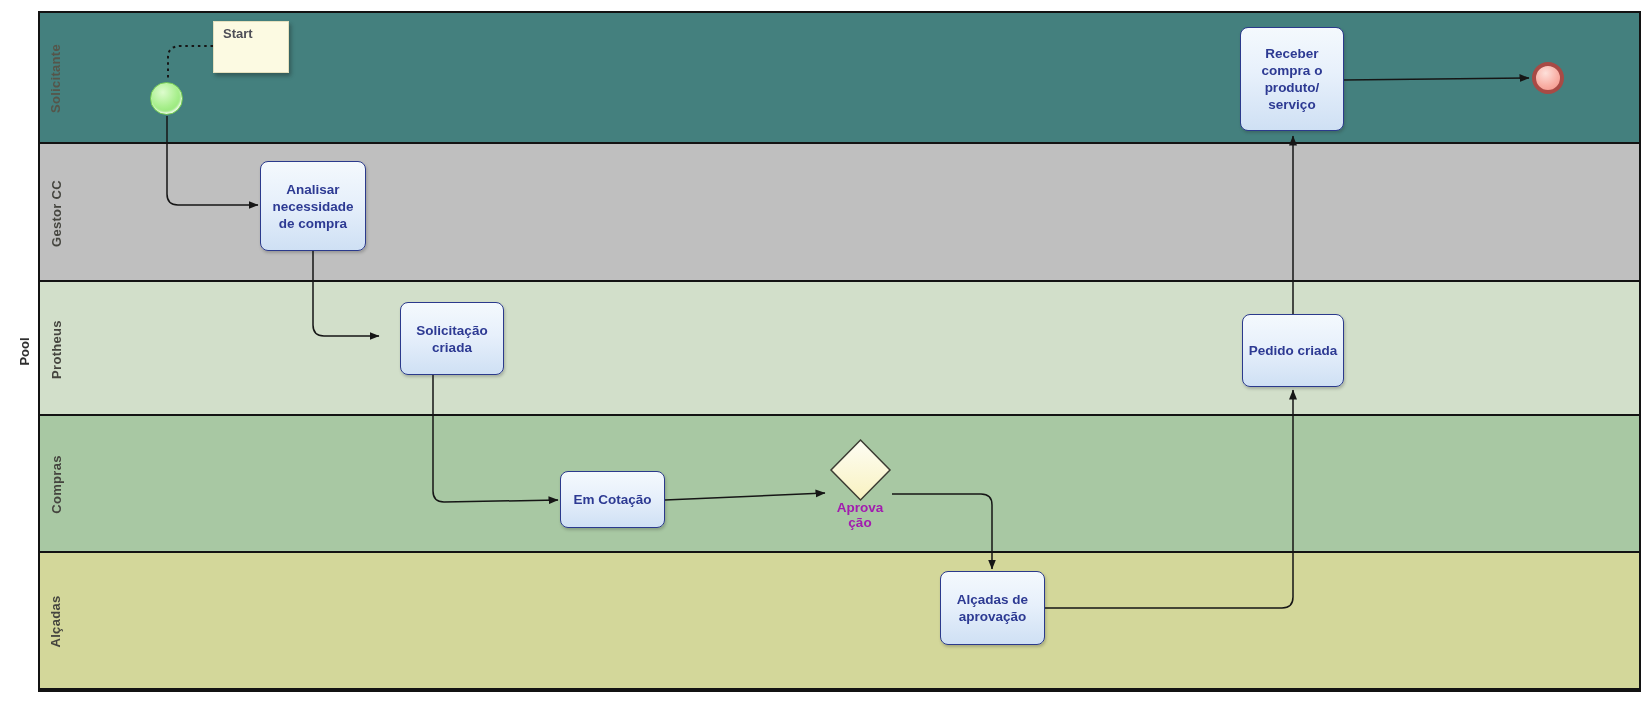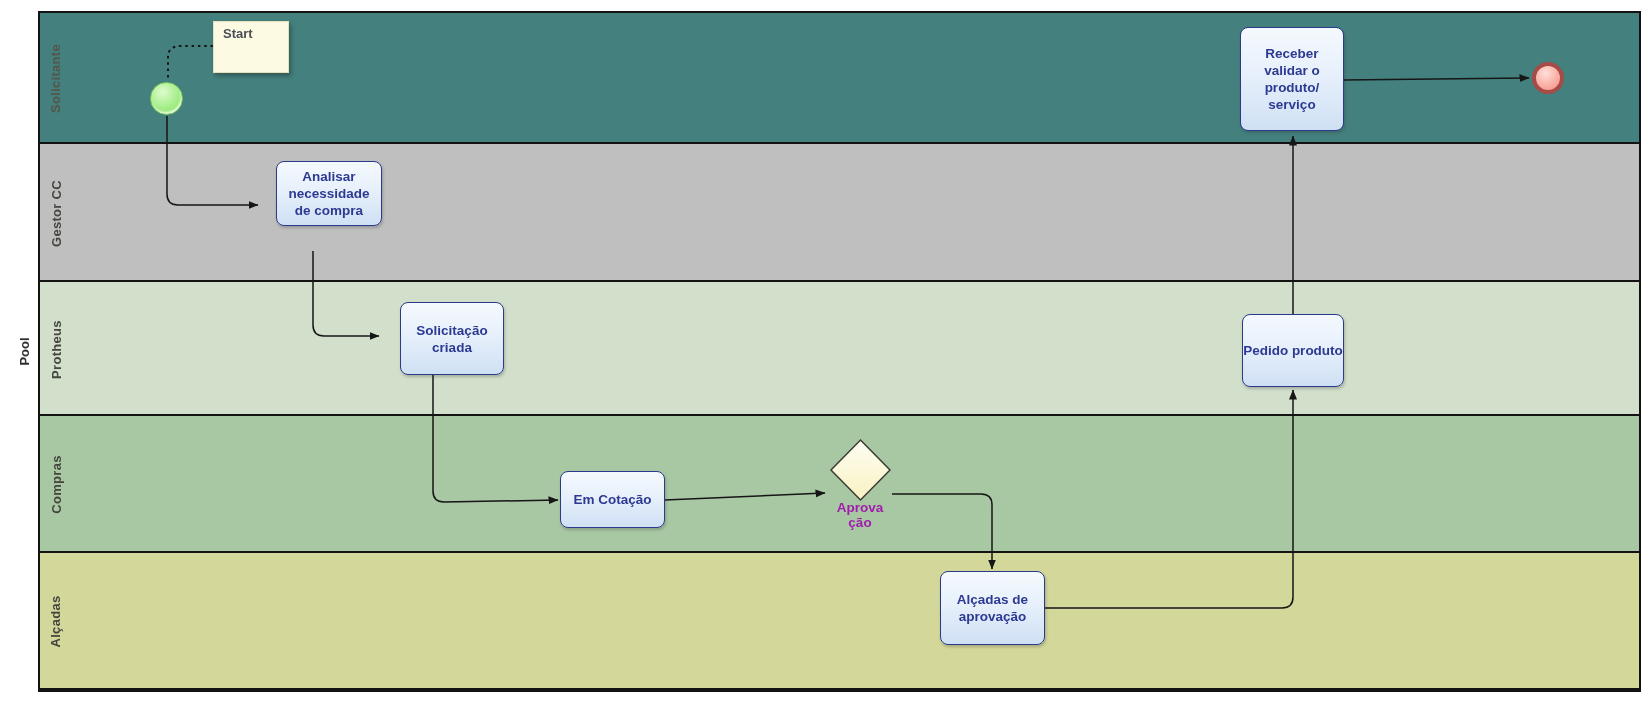--- a/index.html
+++ b/index.html
@@ -27,21 +27,21 @@
   #lane-label-gestor-cc{top:144px;height:138px;}
   #lane-label-protheus{top:282px;height:134px;}
   #lane-label-compras{top:416px;height:137px;}
   #lane-label-alcadas{top:553px;height:137px;}
   
   .task{position:absolute;box-sizing:border-box;border:1.5px solid #2b3a8c;border-radius:8px;
         background:linear-gradient(180deg,#f4f9fd 0%,#e7f0fb 45%,#cfe0f4 100%);
         color:#2d3a93;font-weight:bold;font-size:13.5px;line-height:17px;
         display:flex;align-items:center;justify-content:center;text-align:center;
         white-space:pre-line;box-shadow:1px 2px 3px rgba(40,40,40,.25);}
-  #task-analisar   {left:276px;top:161px;width:106px;height:65px;}
+  #task-analisar   {left:260px;top:161px;width:106px;height:90px;}
   #task-solicitacao{left:400px;top:302px;width:104px;height:73px;}
   #task-em-cotacao {left:560px;top:471px;width:105px;height:57px;}
   #task-alcadas    {left:940px;top:571px;width:105px;height:74px;}
   #task-pedido     {left:1242px;top:314px;width:102px;height:73px;}
   #task-receber    {left:1240px;top:27px;width:104px;height:104px;}
   .note{position:absolute;left:213px;top:21px;width:76px;height:52px;box-sizing:border-box;
         background:#fcfae2;border:1px solid #e4e0bd;box-shadow:2px 3px 4px rgba(20,20,20,.35);
         color:#4e4e57;font-weight:bold;font-size:13px;padding:4px 0 0 9px;}
   .start-event{position:absolute;left:150px;top:82px;width:33px;height:33px;border-radius:50%;
         box-sizing:border-box;border:1px solid #77cd55;
@@ -140,25 +140,25 @@
   </svg>
   <div class="gateway-label">Aprova
 ção</div>
 
   <div class="task" id="task-alcadas">
     <span>Alçadas de
 aprovação</span>
   </div>
 
   <div class="task" id="task-pedido">
-    <span>Pedido produto</span>
+    <span>Pedido criada</span>
   </div>
 
   <div class="task" id="task-receber">
     <span>Receber
-validar o
+compra o
 produto/
 serviço</span>
   </div>
 
   <div class="end-event"></div>
 
 </div>
 
 </body></html>

